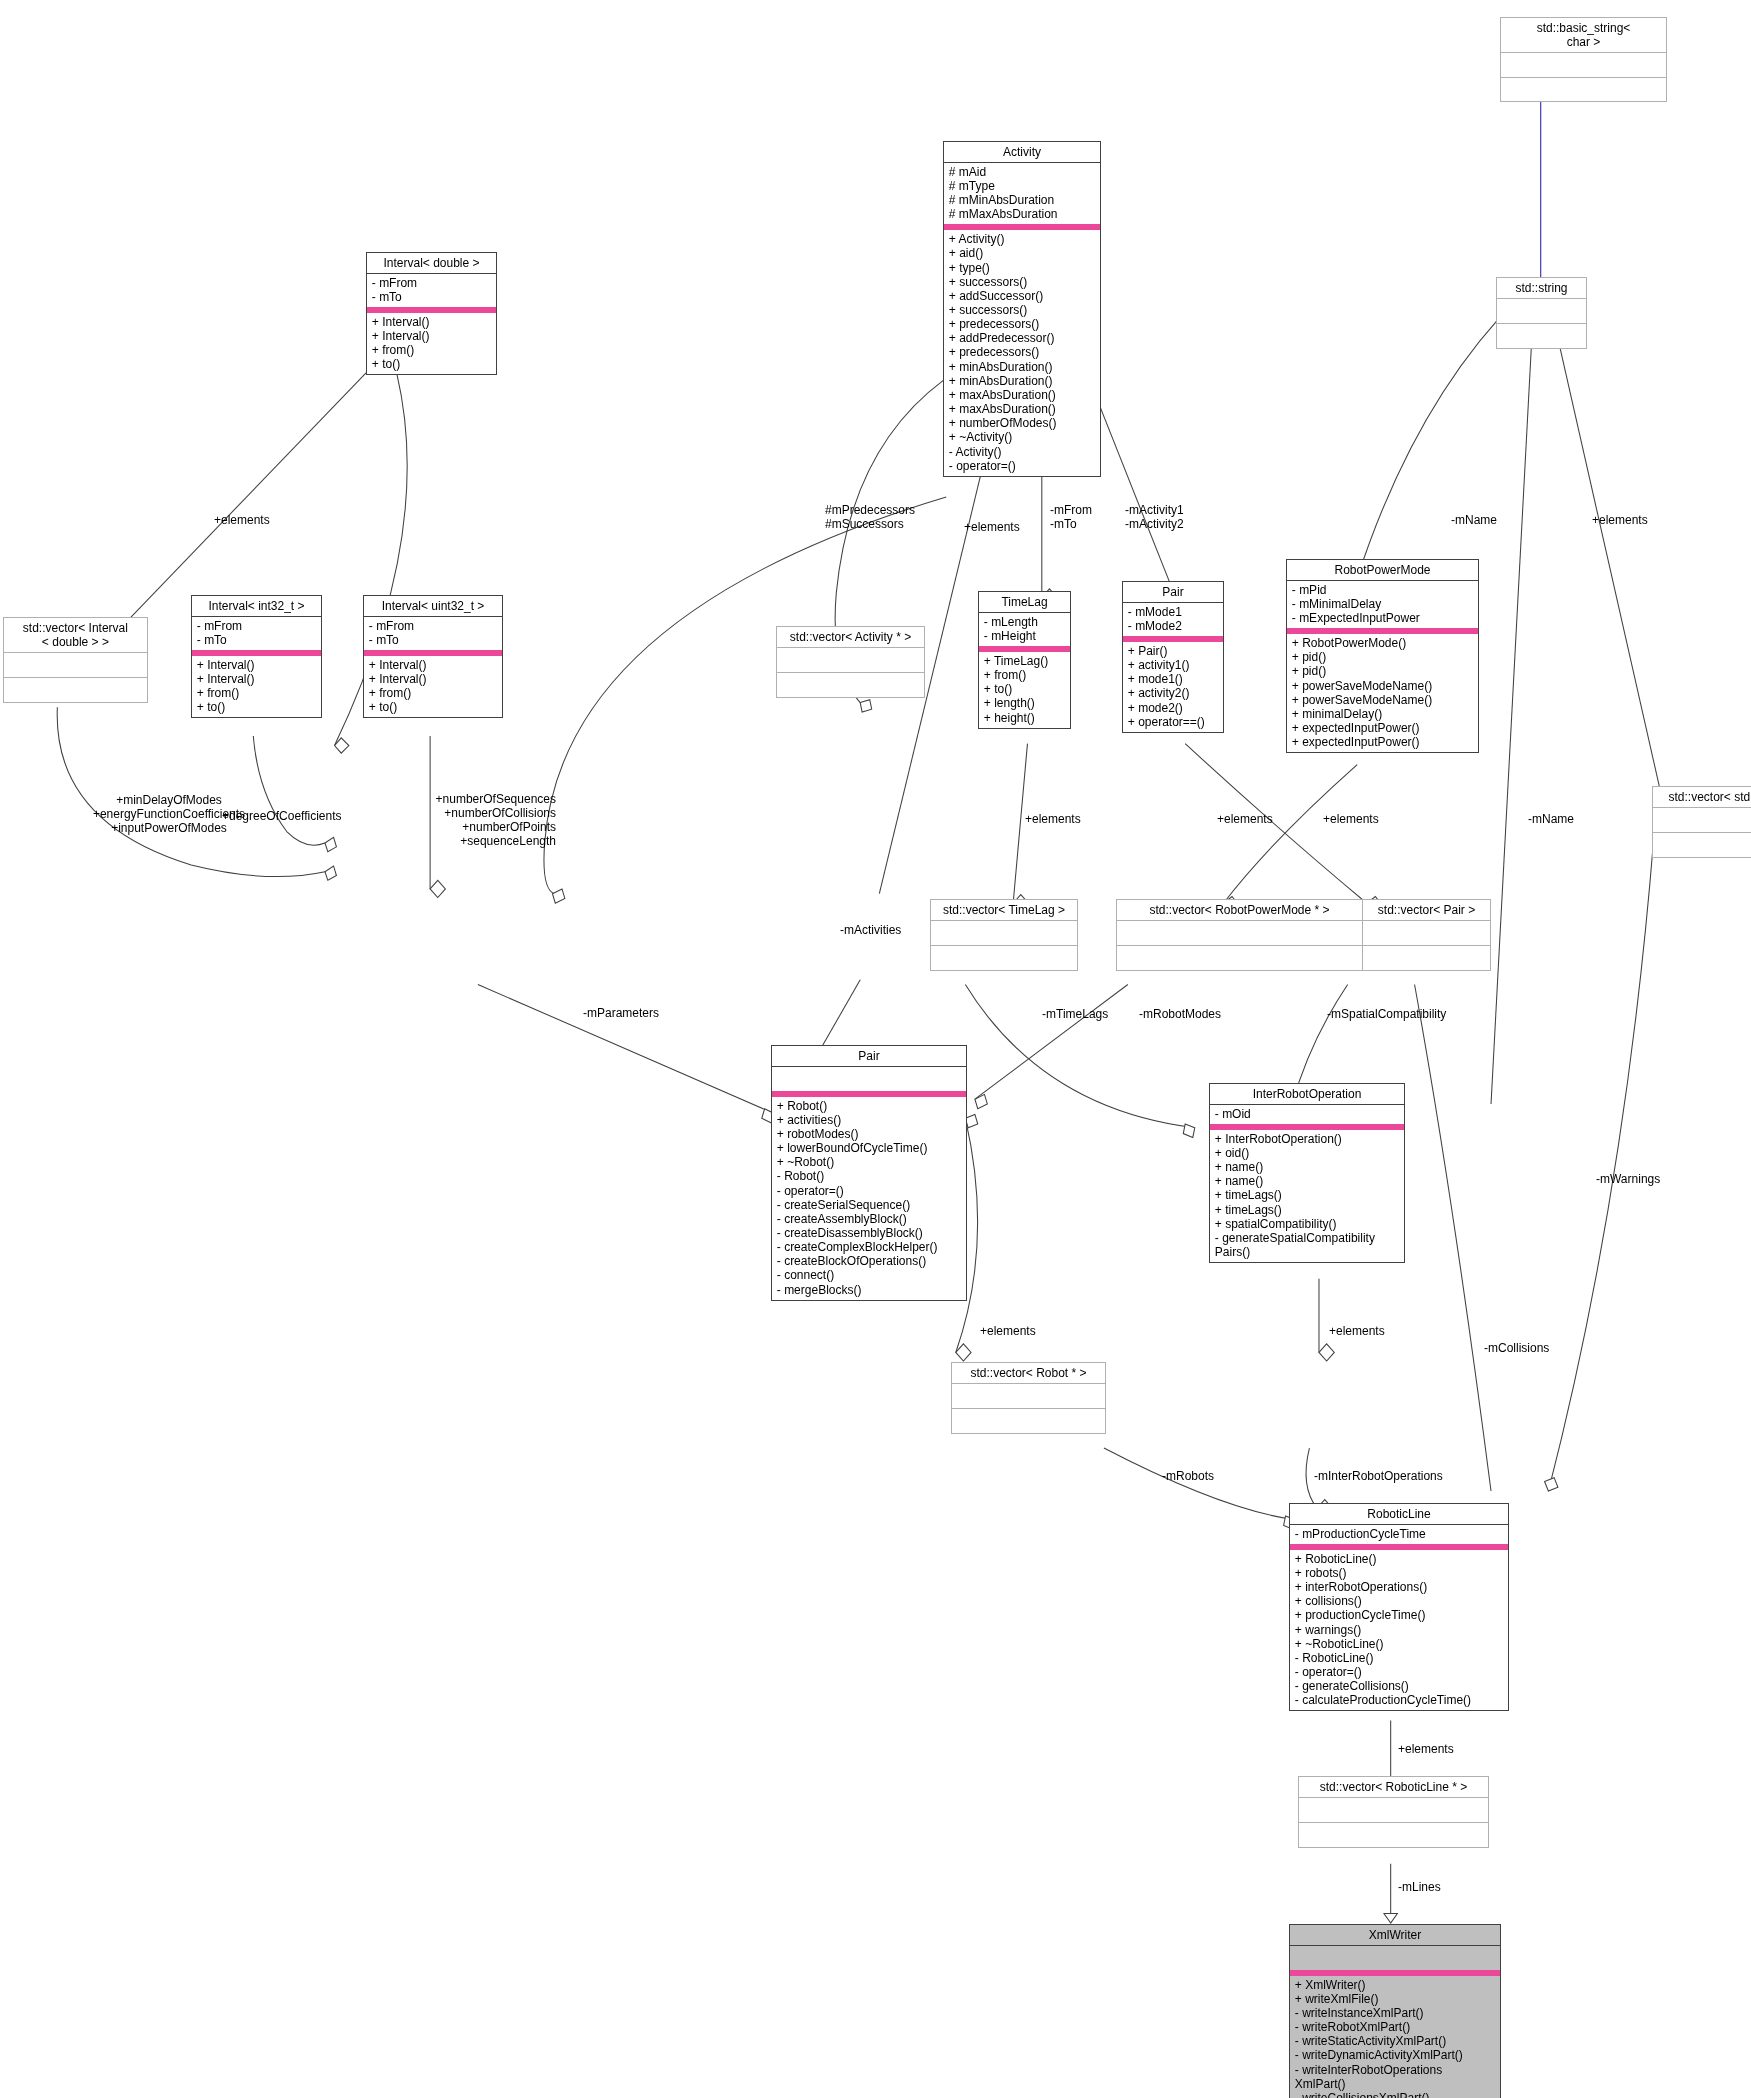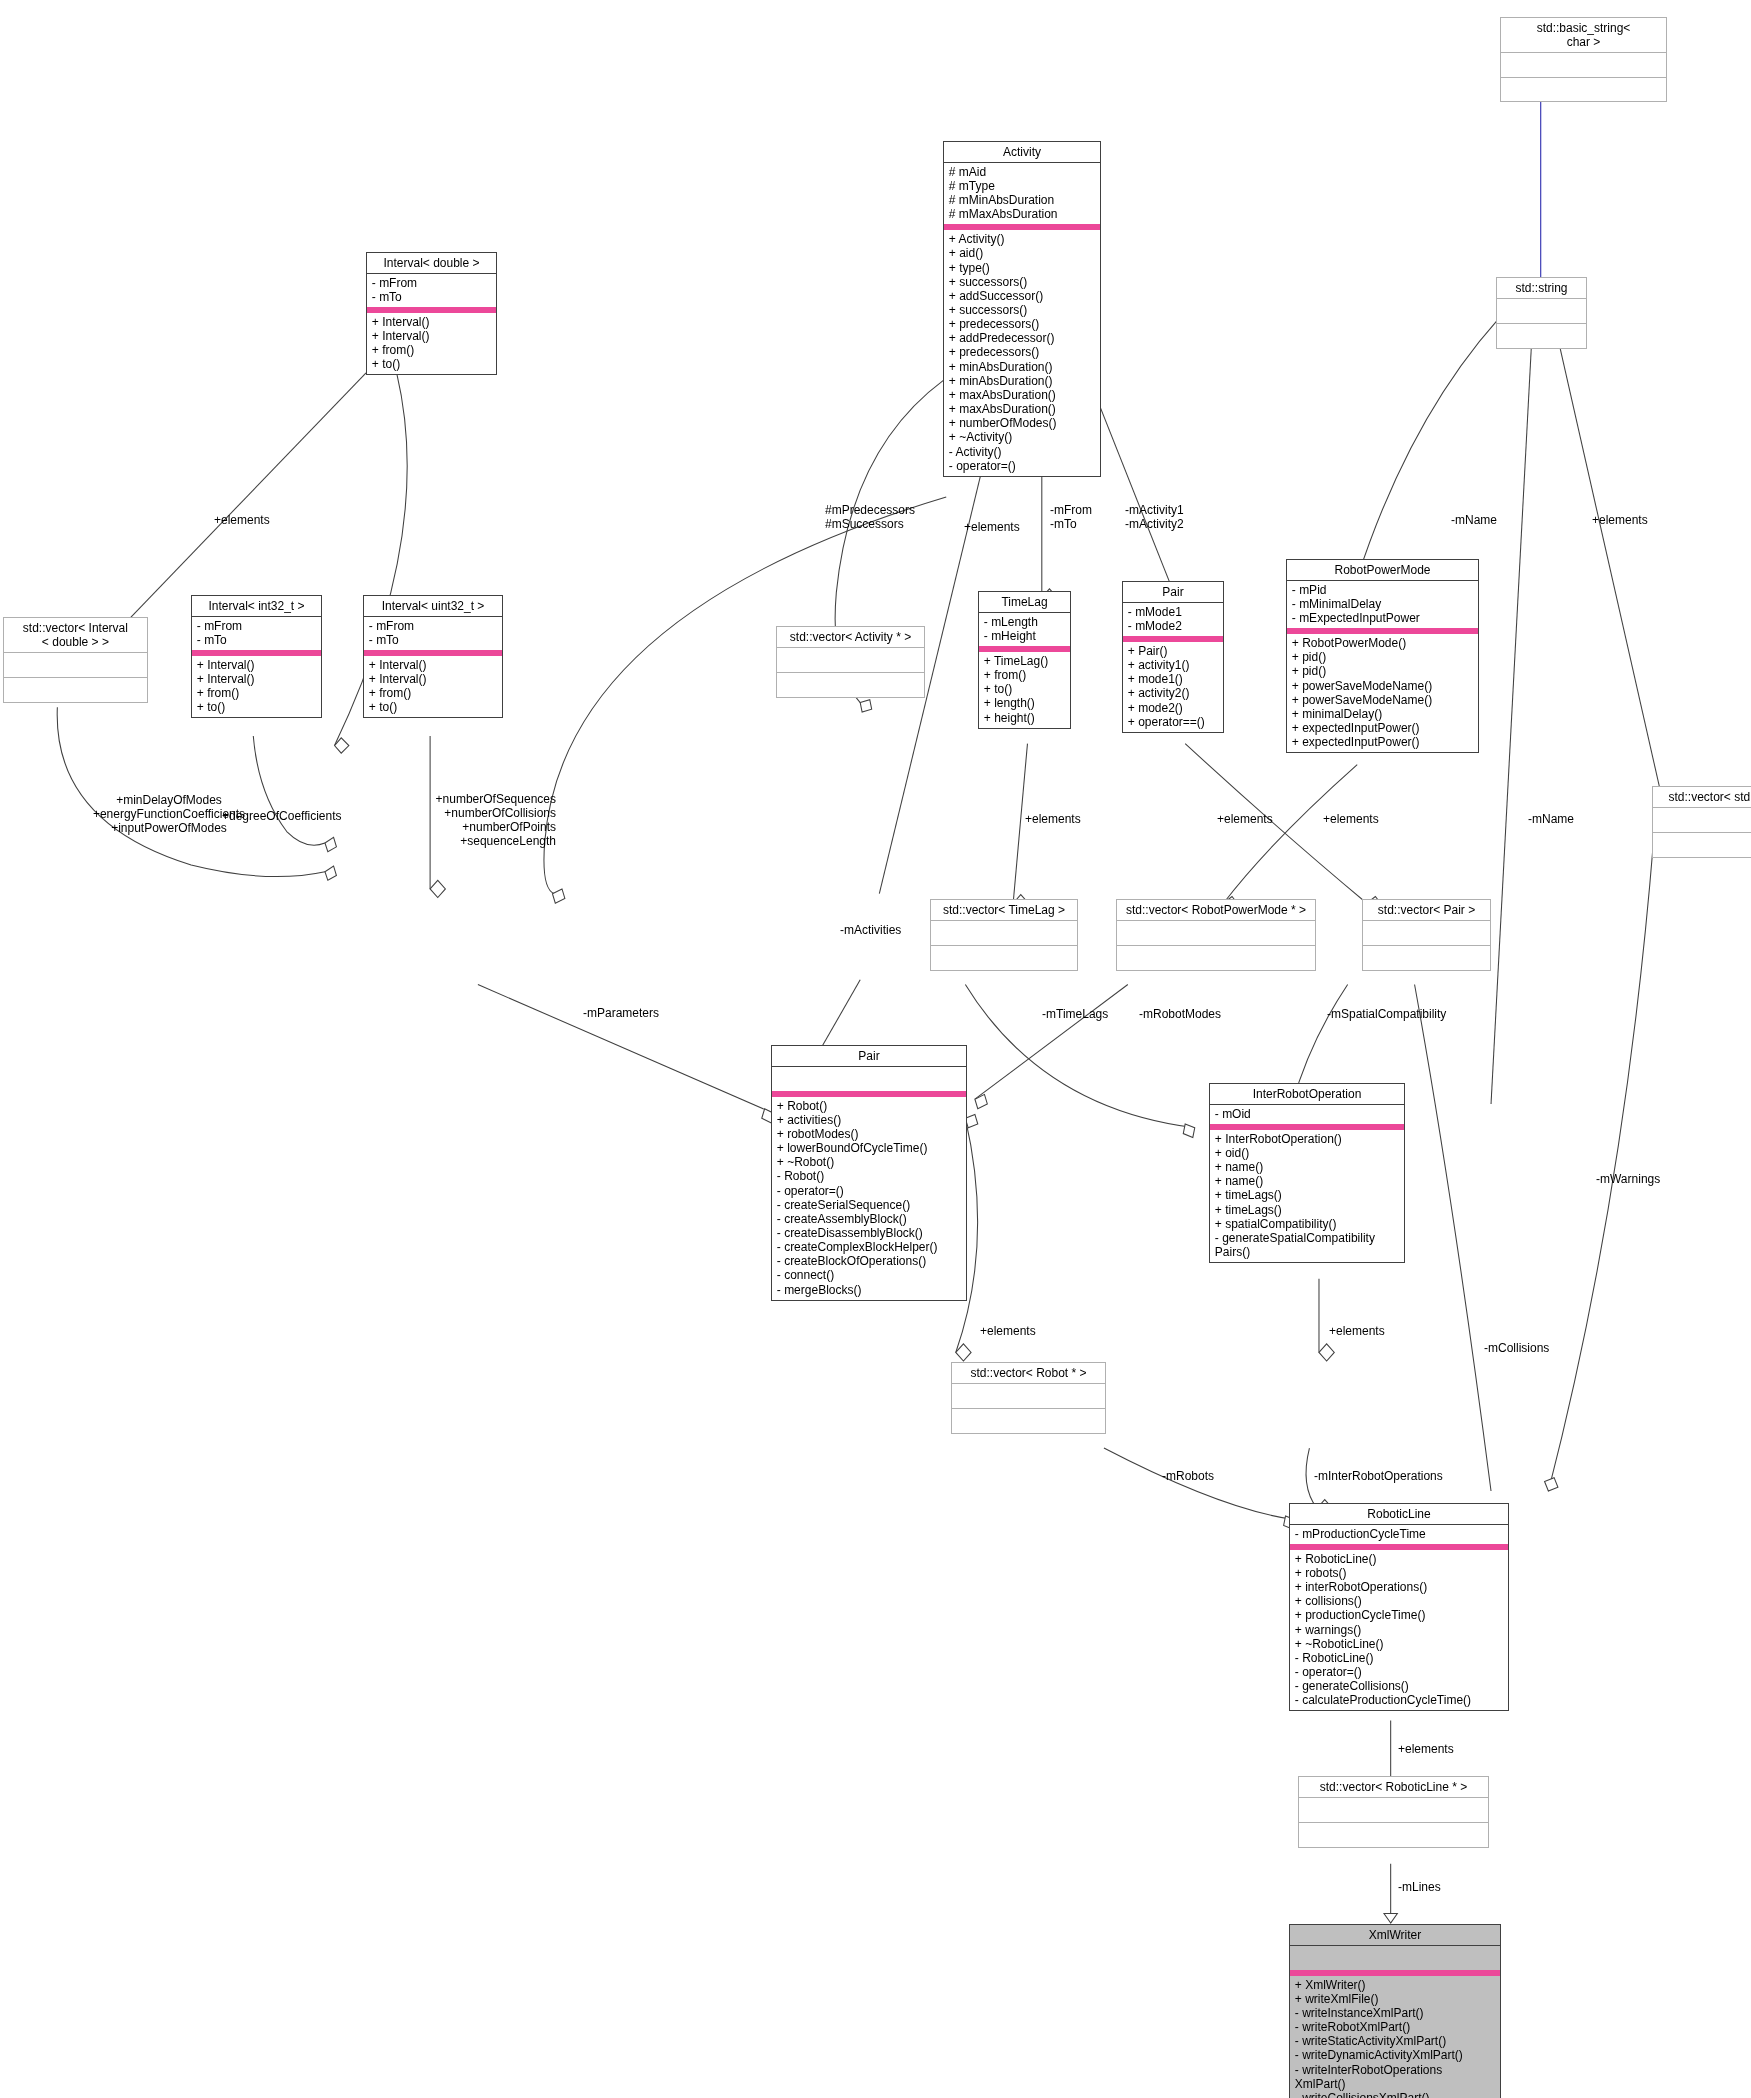--- a/index.html
+++ b/index.html
@@ -317,21 +317,21 @@
       </div>
   </div>
 
 
   <div class="node light" style="left:930px; top:899px; width:148px;">
     <div class="title">std::vector&lt; TimeLag &gt;</div>
     <div class="attrs empty-sec"></div>
     <div class="ops empty-sec"></div>
   </div>
 
-  <div class="node light" style="left:1116px; top:899px; width:200px;">
+  <div class="node light" style="left:1116px; top:899px; width:247px;">
     <div class="title">std::vector&lt; RobotPowerMode * &gt;</div>
     <div class="attrs empty-sec"></div>
     <div class="ops empty-sec"></div>
   </div>
 
   <div class="node light" style="left:1362px; top:899px; width:129px;">
     <div class="title">std::vector&lt; Pair &gt;</div>
     <div class="attrs empty-sec"></div>
     <div class="ops empty-sec"></div>
   </div>

